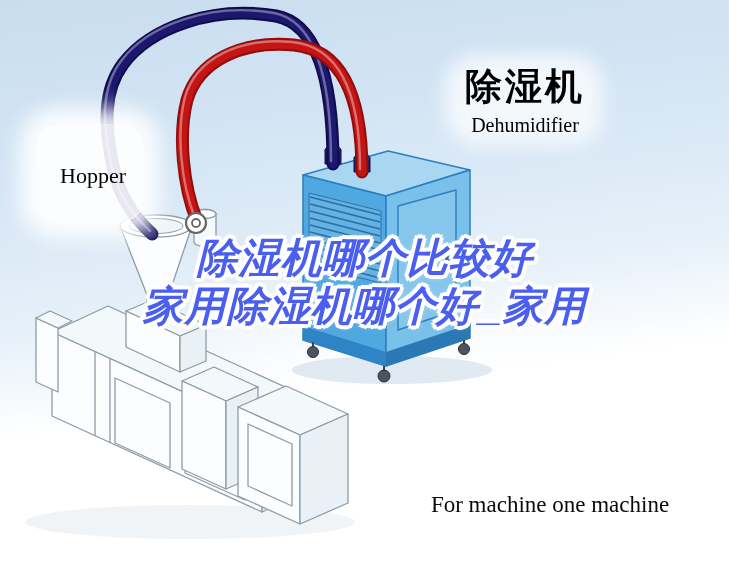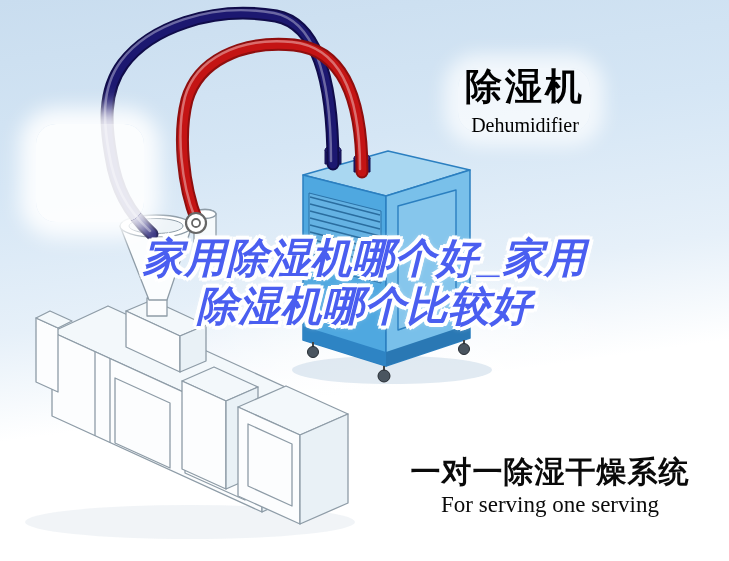--- a/index.html
+++ b/index.html
@@ -131,23 +131,23 @@
 
   <div class="label-panel" id="dryer-panel"></div>
   <div class="label-panel" id="dehum-panel"></div>
 
   <div class="label" id="dehum-label">
     <div class="zh">除湿机</div>
     <div class="en">Dehumidifier</div>
   </div>
 
   <div class="label" id="dryer-label">
+    <div class="en">Hopper</div>
   </div>
 
   <div class="overlay-title">
+    <div>除湿机哪个比较好</div>
     <div>家用除湿机哪个好_家用</div>
-    <div>除湿机哪个比较好</div>
   </div>
 
-  <div class="caption" id="caption-zh">一对一除湿干燥系统</div>
-  <div class="caption" id="caption-en">For serving one serving</div>
+  <div class="caption" id="caption-en">For machine one machine</div>
 
 </div>
 
 </body></html>

